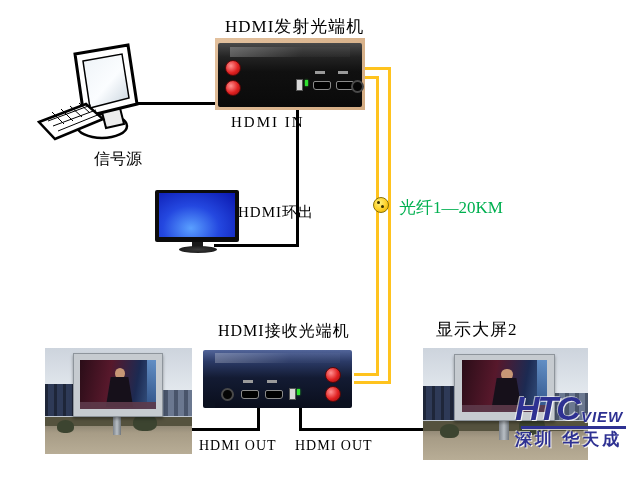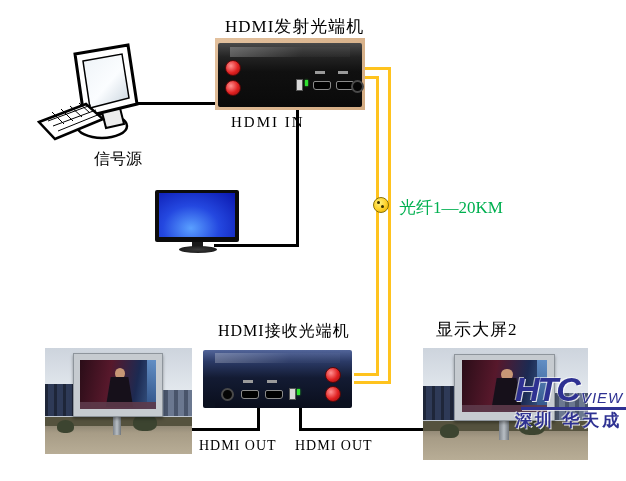--- a/index.html
+++ b/index.html
@@ -66,37 +66,38 @@
 
   
   .coil{position:absolute;width:14px;height:14px;border-radius:50%;
     background:radial-gradient(circle at 40% 35%,#fff17a,#ffd027 55%,#e0a800 100%);
     border:1px solid #8a7200;}
   .coil i{position:absolute;width:3px;height:3px;border-radius:50%;background:#3a3000;}
 
   
   .logo{position:absolute;color:#2e3192;
     font-family:"Liberation Sans","DejaVu Sans",sans-serif;line-height:1;
-    text-shadow:1px 1px 0 rgba(255,255,255,.85),-1px -1px 0 rgba(255,255,255,.6);}
+    text-shadow:1px 1px 0 rgba(255,255,255,.85),-1px -1px 0 rgba(255,255,255,.6);margin-top:19px;}
   .logo-row{display:flex;align-items:flex-end;}
   .logo-htc{font-size:34px;font-weight:bold;font-style:italic;letter-spacing:-2px;}
-  .logo-view{font-size:15px;font-weight:normal;font-style:italic;letter-spacing:1px;margin:0 0 1px 2px;}
+  .logo-view{font-size:15px;font-weight:bold;font-style:italic;letter-spacing:1px;margin:0 0 1px 2px;}
   .logo-rule{height:3px;background:#2e3192;margin:1px 0 2px 6px;box-shadow:1px 1px 0 rgba(255,255,255,.7);}
   .logo-sub{font-family:"Liberation Serif","DejaVu Serif",serif;font-size:17px;font-weight:bold;letter-spacing:3px;}
 
   .green{color:#00b050;}
 </style>
 </head>
 <body>
 
 <div id="canvas">
 
   <div class="lbl title" style="left:225px;top:15px;">HDMI发射光端机</div>
   <div class="lbl port-lbl" style="left:231px;top:114px;letter-spacing:2px;">HDMI IN</div>
   <div class="lbl" style="left:94px;top:149px;font-size:16px;">信号源</div>
+  <div class="lbl port-lbl" style="left:238px;top:203px;">HDMI环出</div>
   <div class="lbl green" style="left:399px;top:196px;font-size:17px;">光纤1—20KM</div>
   <div class="lbl" style="left:218px;top:321px;font-size:16px;letter-spacing:1px;text-align:center;">HDMI接收光端机</div>
   <div class="lbl title" style="left:436px;top:318px;">显示大屏2</div>
   <div class="lbl" style="left:199px;top:438px;font-size:14px;letter-spacing:1px;">HDMI OUT</div>
   <div class="lbl" style="left:295px;top:438px;font-size:14px;letter-spacing:1px;">HDMI OUT</div>
 
   <div class="ln" style="left:133px;top:102px;width:148px;height:3px;"></div>
   <div class="ln" style="left:278px;top:92px;width:3px;height:13px;"></div>
   <div class="ln" style="left:296px;top:95px;width:3px;height:151px;"></div>
   <div class="ln" style="left:214px;top:244px;width:85px;height:3px;"></div>

